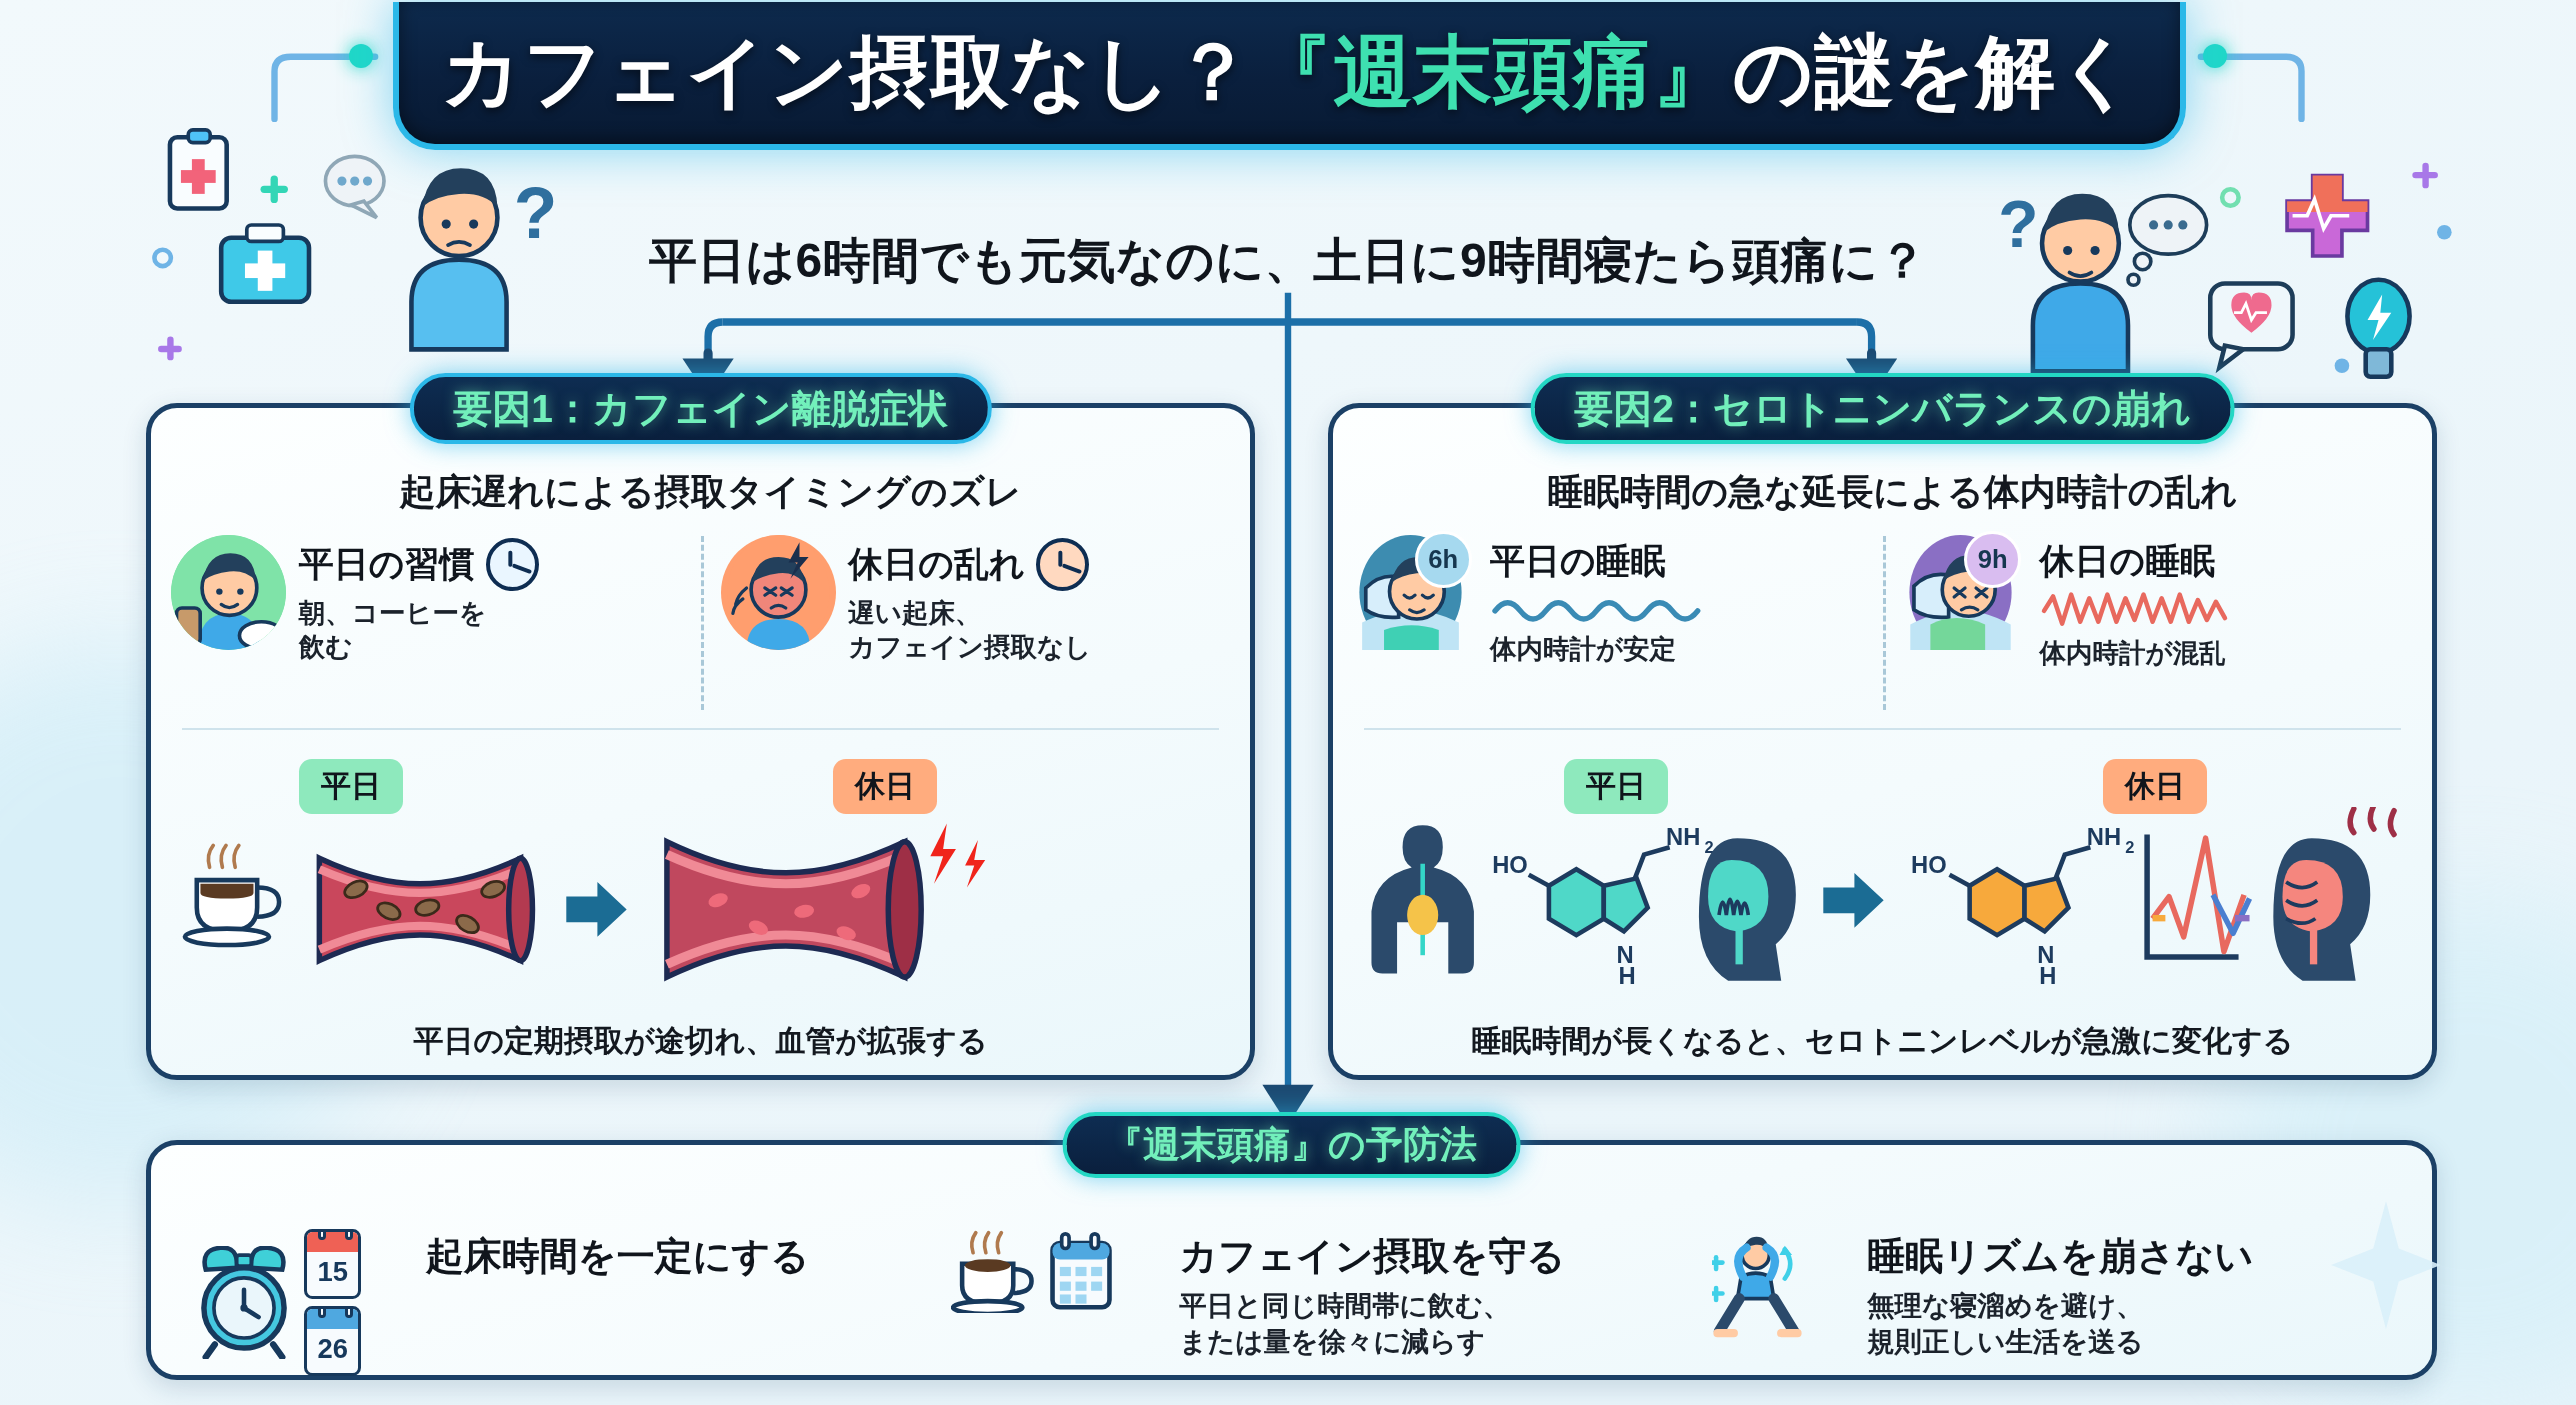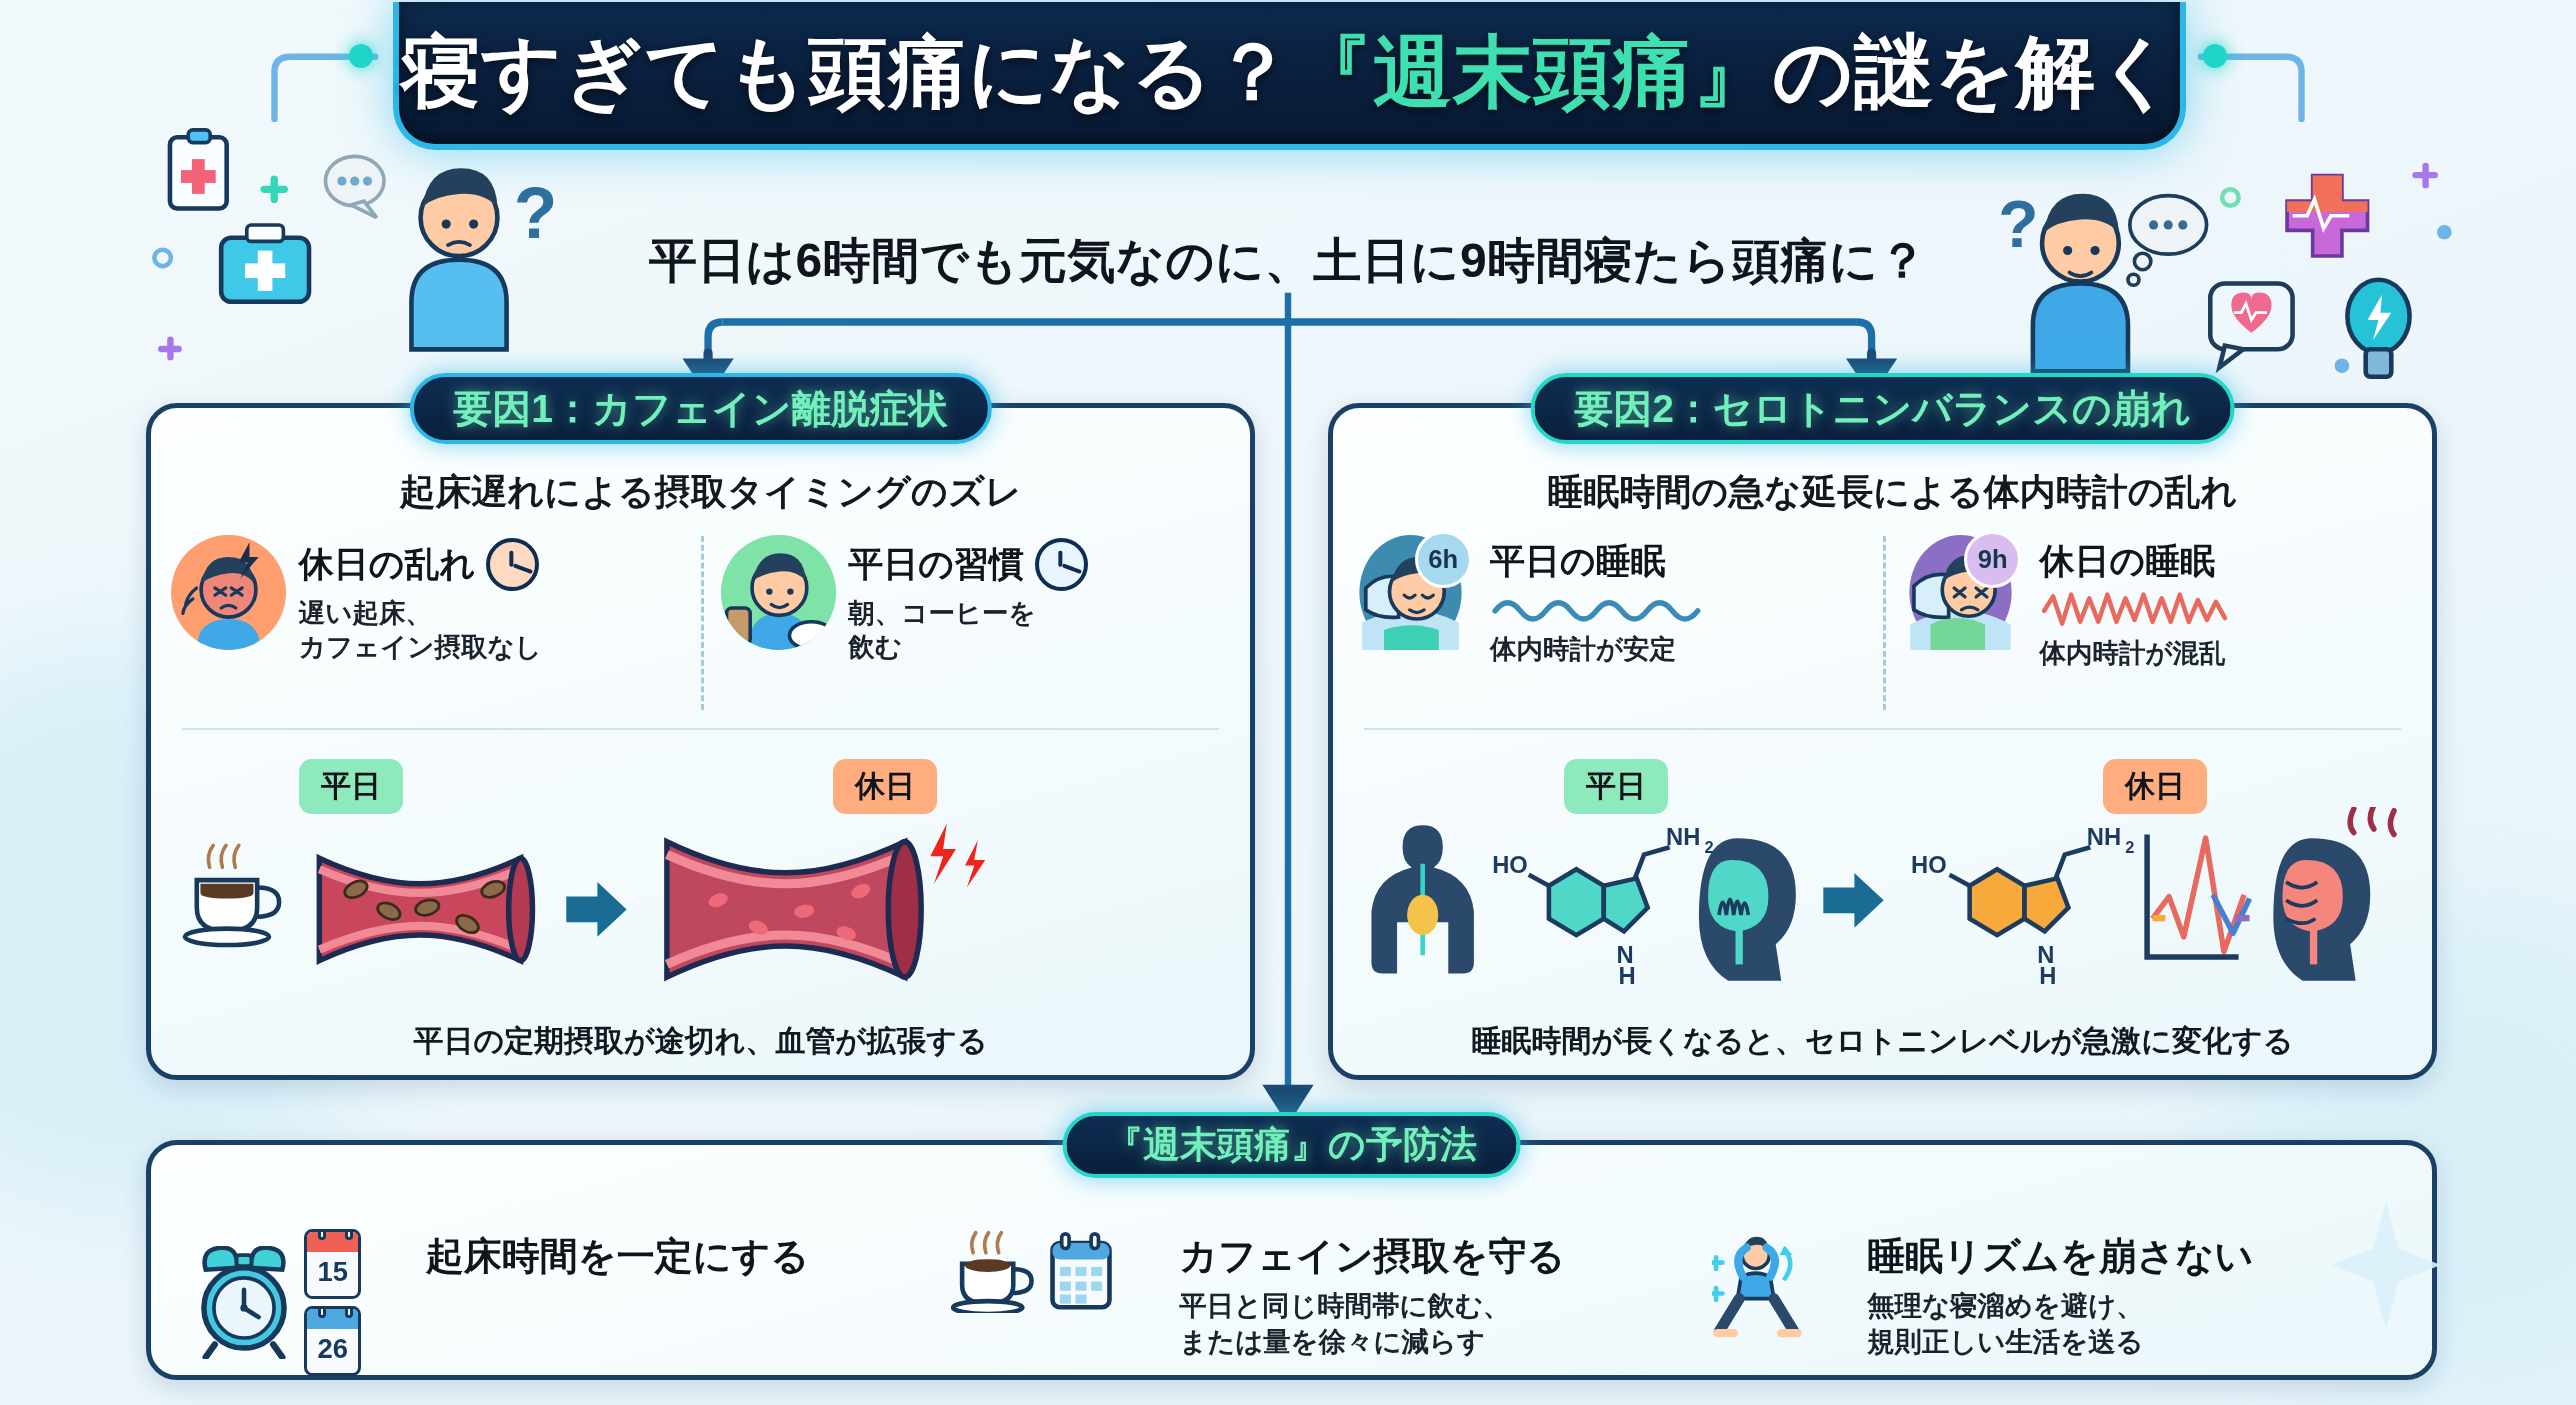--- a/index.html
+++ b/index.html
@@ -171,21 +171,21 @@
 </svg>
 
 <div class="header-wrap">
   <div class="node-dot" style="left:349px;top:44px;"></div>
   <div class="node-dot" style="left:421px;top:44px;"></div>
   <div class="node-dot" style="left:2131px;top:44px;"></div>
   <div class="node-dot" style="left:2203px;top:44px;"></div>
 
   <div class="title-pill">
     <div class="title-text">
-      <span>寝すぎても頭痛になる？</span><span class="hl">『週末頭痛』</span><span>の謎を解く</span>
+      <span>カフェイン摂取なし？</span><span class="hl">『週末頭痛』</span><span>の謎を解く</span>
     </div>
   </div>
 </div>
 
 <svg style="position:absolute;left:137px;top:64px;width:494px;height:311px;" viewBox="0 0 540 340" width="494" height="311">
 
   <g>
     <rect x="36" y="80" width="62" height="78" rx="8" fill="#f9fdff" stroke="#17395c" stroke-width="5"></rect>
     <rect x="56" y="72" width="24" height="14" rx="5" fill="#4fc3f7" stroke="#17395c" stroke-width="4"></rect>
     <rect x="60" y="104" width="14" height="38" fill="#f2637a"></rect>
@@ -274,43 +274,20 @@
 
 <div class="panel" style="left:146px;top:403px;width:1109px;height:677px;">
   <div class="panel-badge">
     <span>要因1：カフェイン離脱症状</span>
   </div>
   <div class="panel-sub">起床遅れによる摂取タイミングのズレ</div>
 
   <div class="mini-divider"></div>
 
   <div class="mini-row">
-
-    <div class="mini-card">
-      <div class="avatar" style="background:#ff9e6e;">
-        <svg viewBox="0 0 126 126" style="width:115px;height:115px;">
-          <ellipse cx="63" cy="63" rx="56" ry="63" fill="#ff9e6e"></ellipse>
-          <path d="M28 126 q0 -34 35 -34 q35 0 35 34 z" fill="#3fa9e8"></path>
-          <circle cx="63" cy="60" r="30" fill="#f0867a" stroke="#17395c" stroke-width="4"></circle>
-          <path d="M34 52 q4 -28 29 -28 q25 0 28 28 q-12 -12 -28 -10 q-17 2 -29 10 z" fill="#23405c"></path>
-          <path d="M48 58 l12 8 M60 58 l-12 8 M66 58 l12 8 M78 58 l-12 8" stroke="#17395c" stroke-width="3.5" stroke-linecap="round"></path>
-          <path d="M55 80 q8 -6 16 0" fill="none" stroke="#17395c" stroke-width="3.5" stroke-linecap="round"></path>
-          <path d="M28 58 q-10 8 -12 18 M24 70 q-10 7 -11 16" stroke="#17395c" stroke-width="3.5" fill="none" stroke-linecap="round"></path>
-          <polygon points="86,8 74,30 84,30 76,48 96,24 86,24" fill="#1a2f4d"></polygon>
-        </svg>
-      </div>
-      <div class="mini-text">
-        <div class="mini-title-row">
-          <div class="mini-title">休日の乱れ</div>
-          <div class="clockface warm"></div>
-        </div>
-        <div class="mini-body">遅い起床、
-カフェイン摂取なし</div>
-      </div>
-    </div>
 
     <div class="mini-card">
       <div class="avatar" style="background:#7fe3a8;">
         <svg viewBox="0 0 126 126" style="width:115px;height:115px;">
           <circle cx="63" cy="63" r="63" fill="#7fe3a8"></circle>
           <path d="M30 126 q0 -40 34 -40 q34 0 34 40 z" fill="#3fa9e8"></path>
           <circle cx="64" cy="58" r="30" fill="#ffcba4" stroke="#17395c" stroke-width="4"></circle>
           <path d="M35 50 q5 -30 30 -30 q26 0 28 30 q-12 -12 -29 -10 q-18 2 -29 10 z" fill="#23405c"></path>
           <circle cx="53" cy="62" r="3.5" fill="#17395c"></circle>
             <circle cx="76" cy="62" r="3.5" fill="#17395c"></circle>
@@ -319,20 +296,43 @@
           <ellipse cx="99" cy="110" rx="24" ry="15" fill="#ffffff" stroke="#17395c" stroke-width="4"></ellipse>
         </svg>
       </div>
       <div class="mini-text">
         <div class="mini-title-row">
           <div class="mini-title">平日の習慣</div>
           <div class="clockface"></div>
         </div>
         <div class="mini-body">朝、コーヒーを
 飲む</div>
+      </div>
+    </div>
+
+    <div class="mini-card">
+      <div class="avatar" style="background:#ff9e6e;">
+        <svg viewBox="0 0 126 126" style="width:115px;height:115px;">
+          <ellipse cx="63" cy="63" rx="56" ry="63" fill="#ff9e6e"></ellipse>
+          <path d="M28 126 q0 -34 35 -34 q35 0 35 34 z" fill="#3fa9e8"></path>
+          <circle cx="63" cy="60" r="30" fill="#f0867a" stroke="#17395c" stroke-width="4"></circle>
+          <path d="M34 52 q4 -28 29 -28 q25 0 28 28 q-12 -12 -28 -10 q-17 2 -29 10 z" fill="#23405c"></path>
+          <path d="M48 58 l12 8 M60 58 l-12 8 M66 58 l12 8 M78 58 l-12 8" stroke="#17395c" stroke-width="3.5" stroke-linecap="round"></path>
+          <path d="M55 80 q8 -6 16 0" fill="none" stroke="#17395c" stroke-width="3.5" stroke-linecap="round"></path>
+          <path d="M28 58 q-10 8 -12 18 M24 70 q-10 7 -11 16" stroke="#17395c" stroke-width="3.5" fill="none" stroke-linecap="round"></path>
+          <polygon points="86,8 74,30 84,30 76,48 96,24 86,24" fill="#1a2f4d"></polygon>
+        </svg>
+      </div>
+      <div class="mini-text">
+        <div class="mini-title-row">
+          <div class="mini-title">休日の乱れ</div>
+          <div class="clockface warm"></div>
+        </div>
+        <div class="mini-body">遅い起床、
+カフェイン摂取なし</div>
       </div>
     </div>
   </div>
 
   <div class="mech">
     <div class="mech-sep"></div>
     <div class="day-badge weekday" style="left:126px;top:31px;">平日</div>
     <div class="day-badge holiday" style="left:660px;top:31px;">休日</div>
 
     <svg style="position:absolute;left:0;top:88px;width:1061px;height:174px;" viewBox="0 0 1160 190" width="1061" height="174">

